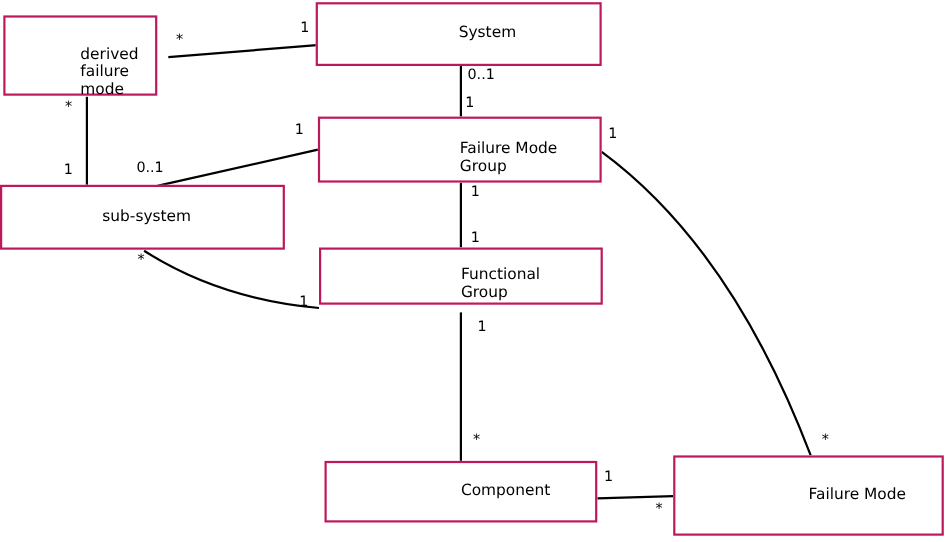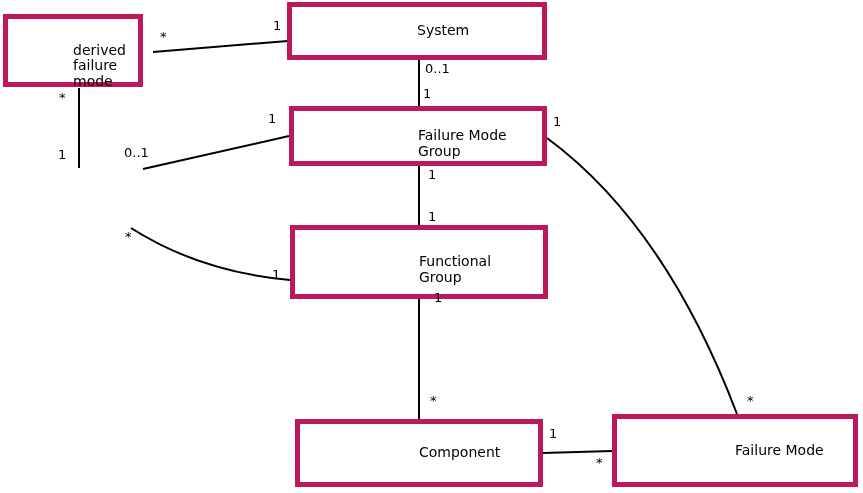--- a/index.html
+++ b/index.html
@@ -13,21 +13,21 @@
     overflow: hidden;
   }
   .wires { position: absolute; left: 0; top: 0; }
   .wires line, .wires path {
     stroke: #000000;
     stroke-width: 2;
     fill: none;
   }
   .node {
     position: absolute;
-    border: 5px solid #be185d;
+    border: 2px solid #be185d;
     background: #ffffff;
     box-sizing: border-box;
     padding-left: 19px;
   }
   .node-label {
     position: absolute;
     left: 50%;
     top: calc(50% - 8px);
     font-size: 14px;
     line-height: 15.5px;
@@ -38,22 +38,22 @@
     font-size: 13px;
     line-height: 13px;
     white-space: pre;
   }
   
   #n-dfm    { left: 3px;   top: 14px;  width: 140px; height: 73px; }
   #n-system { left: 287px; top: 2px;   width: 260px; height: 58px; }
   #n-fmg    { left: 289px; top: 106px; width: 258px; height: 60px; }
   #n-subsys { left: 0px;   top: 168px; width: 259px; height: 59px; }
   #n-subsys .node-label { left: 91px; }
-  #n-fg     { left: 290px; top: 225px; width: 258px; height: 74px; }
-  #n-comp   { left: 295px; top: 419px; width: 248px; height: 68px; }
+  #n-fg     { left: 290px; top: 225px; width: 258px; height: 52px; }
+  #n-comp   { left: 295px; top: 419px; width: 248px; height: 56px; }
   #n-fm     { left: 612px; top: 414px; width: 246px; height: 73px; }
   
   #m-a-from { left: 160px; top: 30px; }
   #m-a-to   { left: 273px; top: 19px; }
   #m-b-from { left: 59px;  top: 91px; }
   #m-b-to   { left: 58px;  top: 148px; }
   #m-c-from { left: 425px; top: 62px; }
   #m-c-to   { left: 423px; top: 87px; }
   #m-d-from { left: 268px; top: 112px; }
   #m-d-to   { left: 124px; top: 146px; }
@@ -93,20 +93,23 @@
 
   <div class="node" id="n-system">
     <span class="node-label">System</span>
   </div>
 
   <div class="node" id="n-fmg">
     <span class="node-label">Failure Mode
 Group</span>
   </div>
 
+  <div class="node" id="n-subsys">
+    <span class="node-label">sub-system</span>
+  </div>
 
   <div class="node" id="n-fg">
     <span class="node-label">Functional
 Group</span>
   </div>
 
   <div class="node" id="n-comp">
     <span class="node-label">Component</span>
   </div>
 

